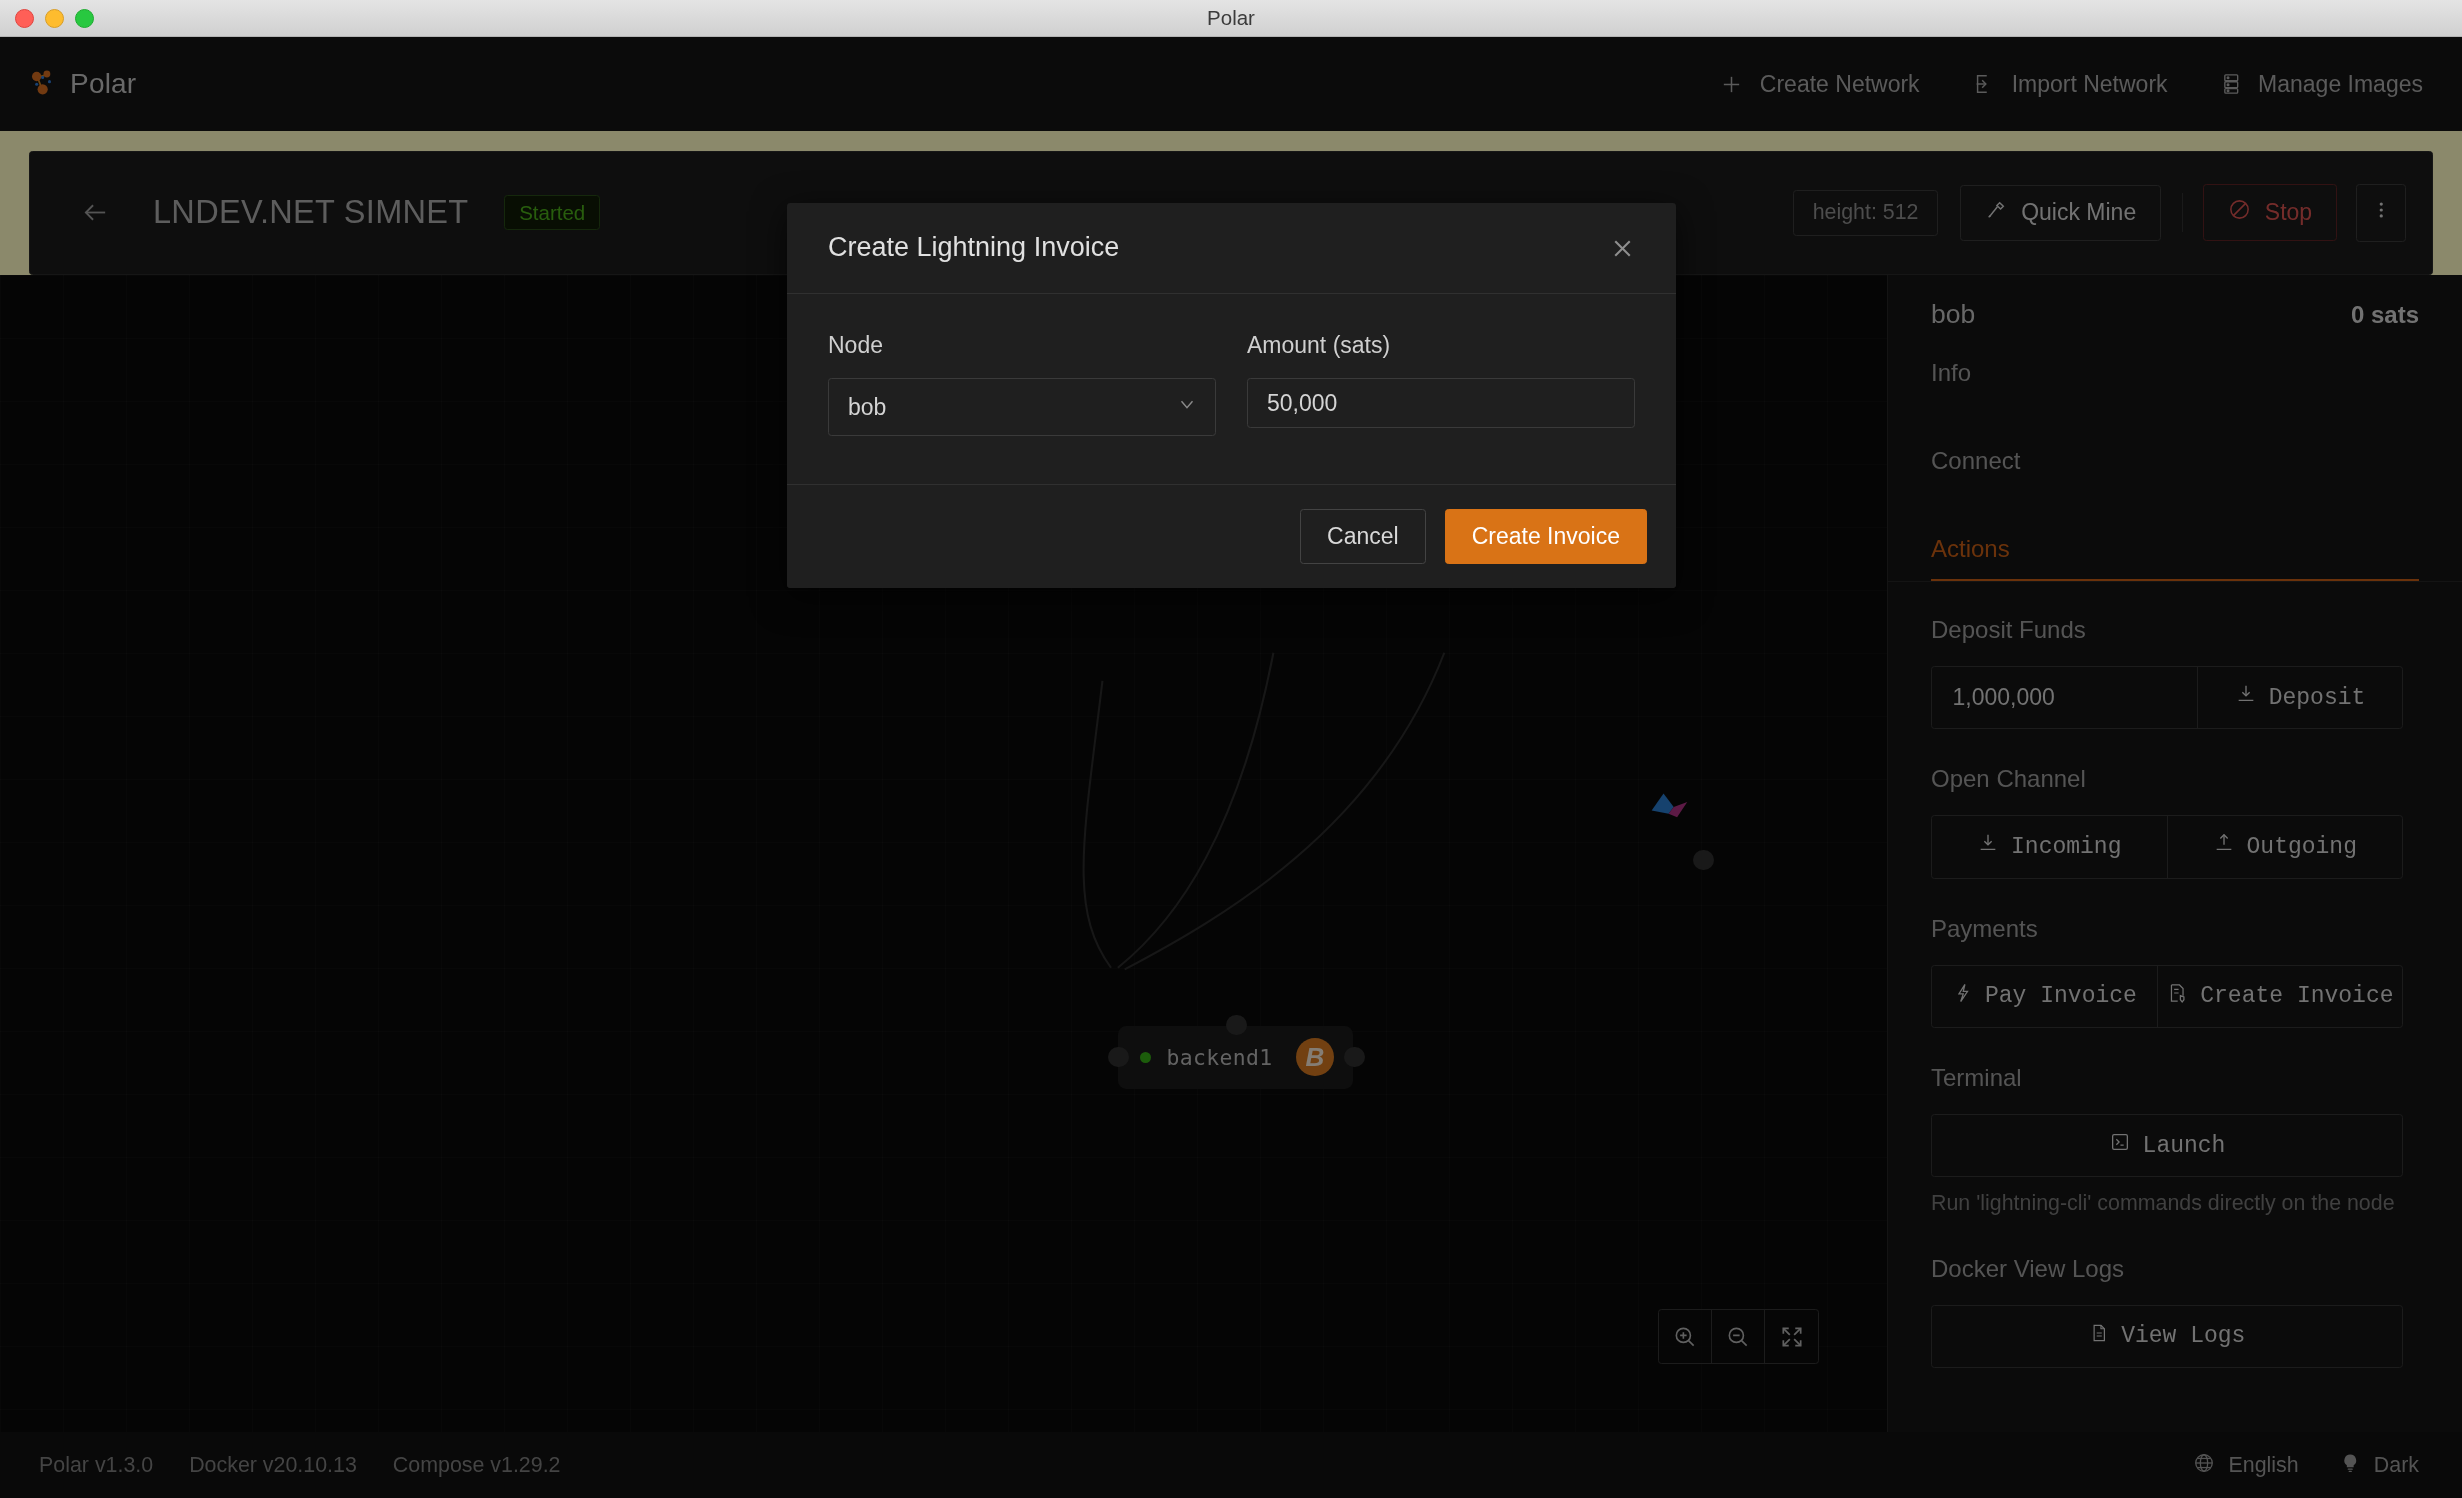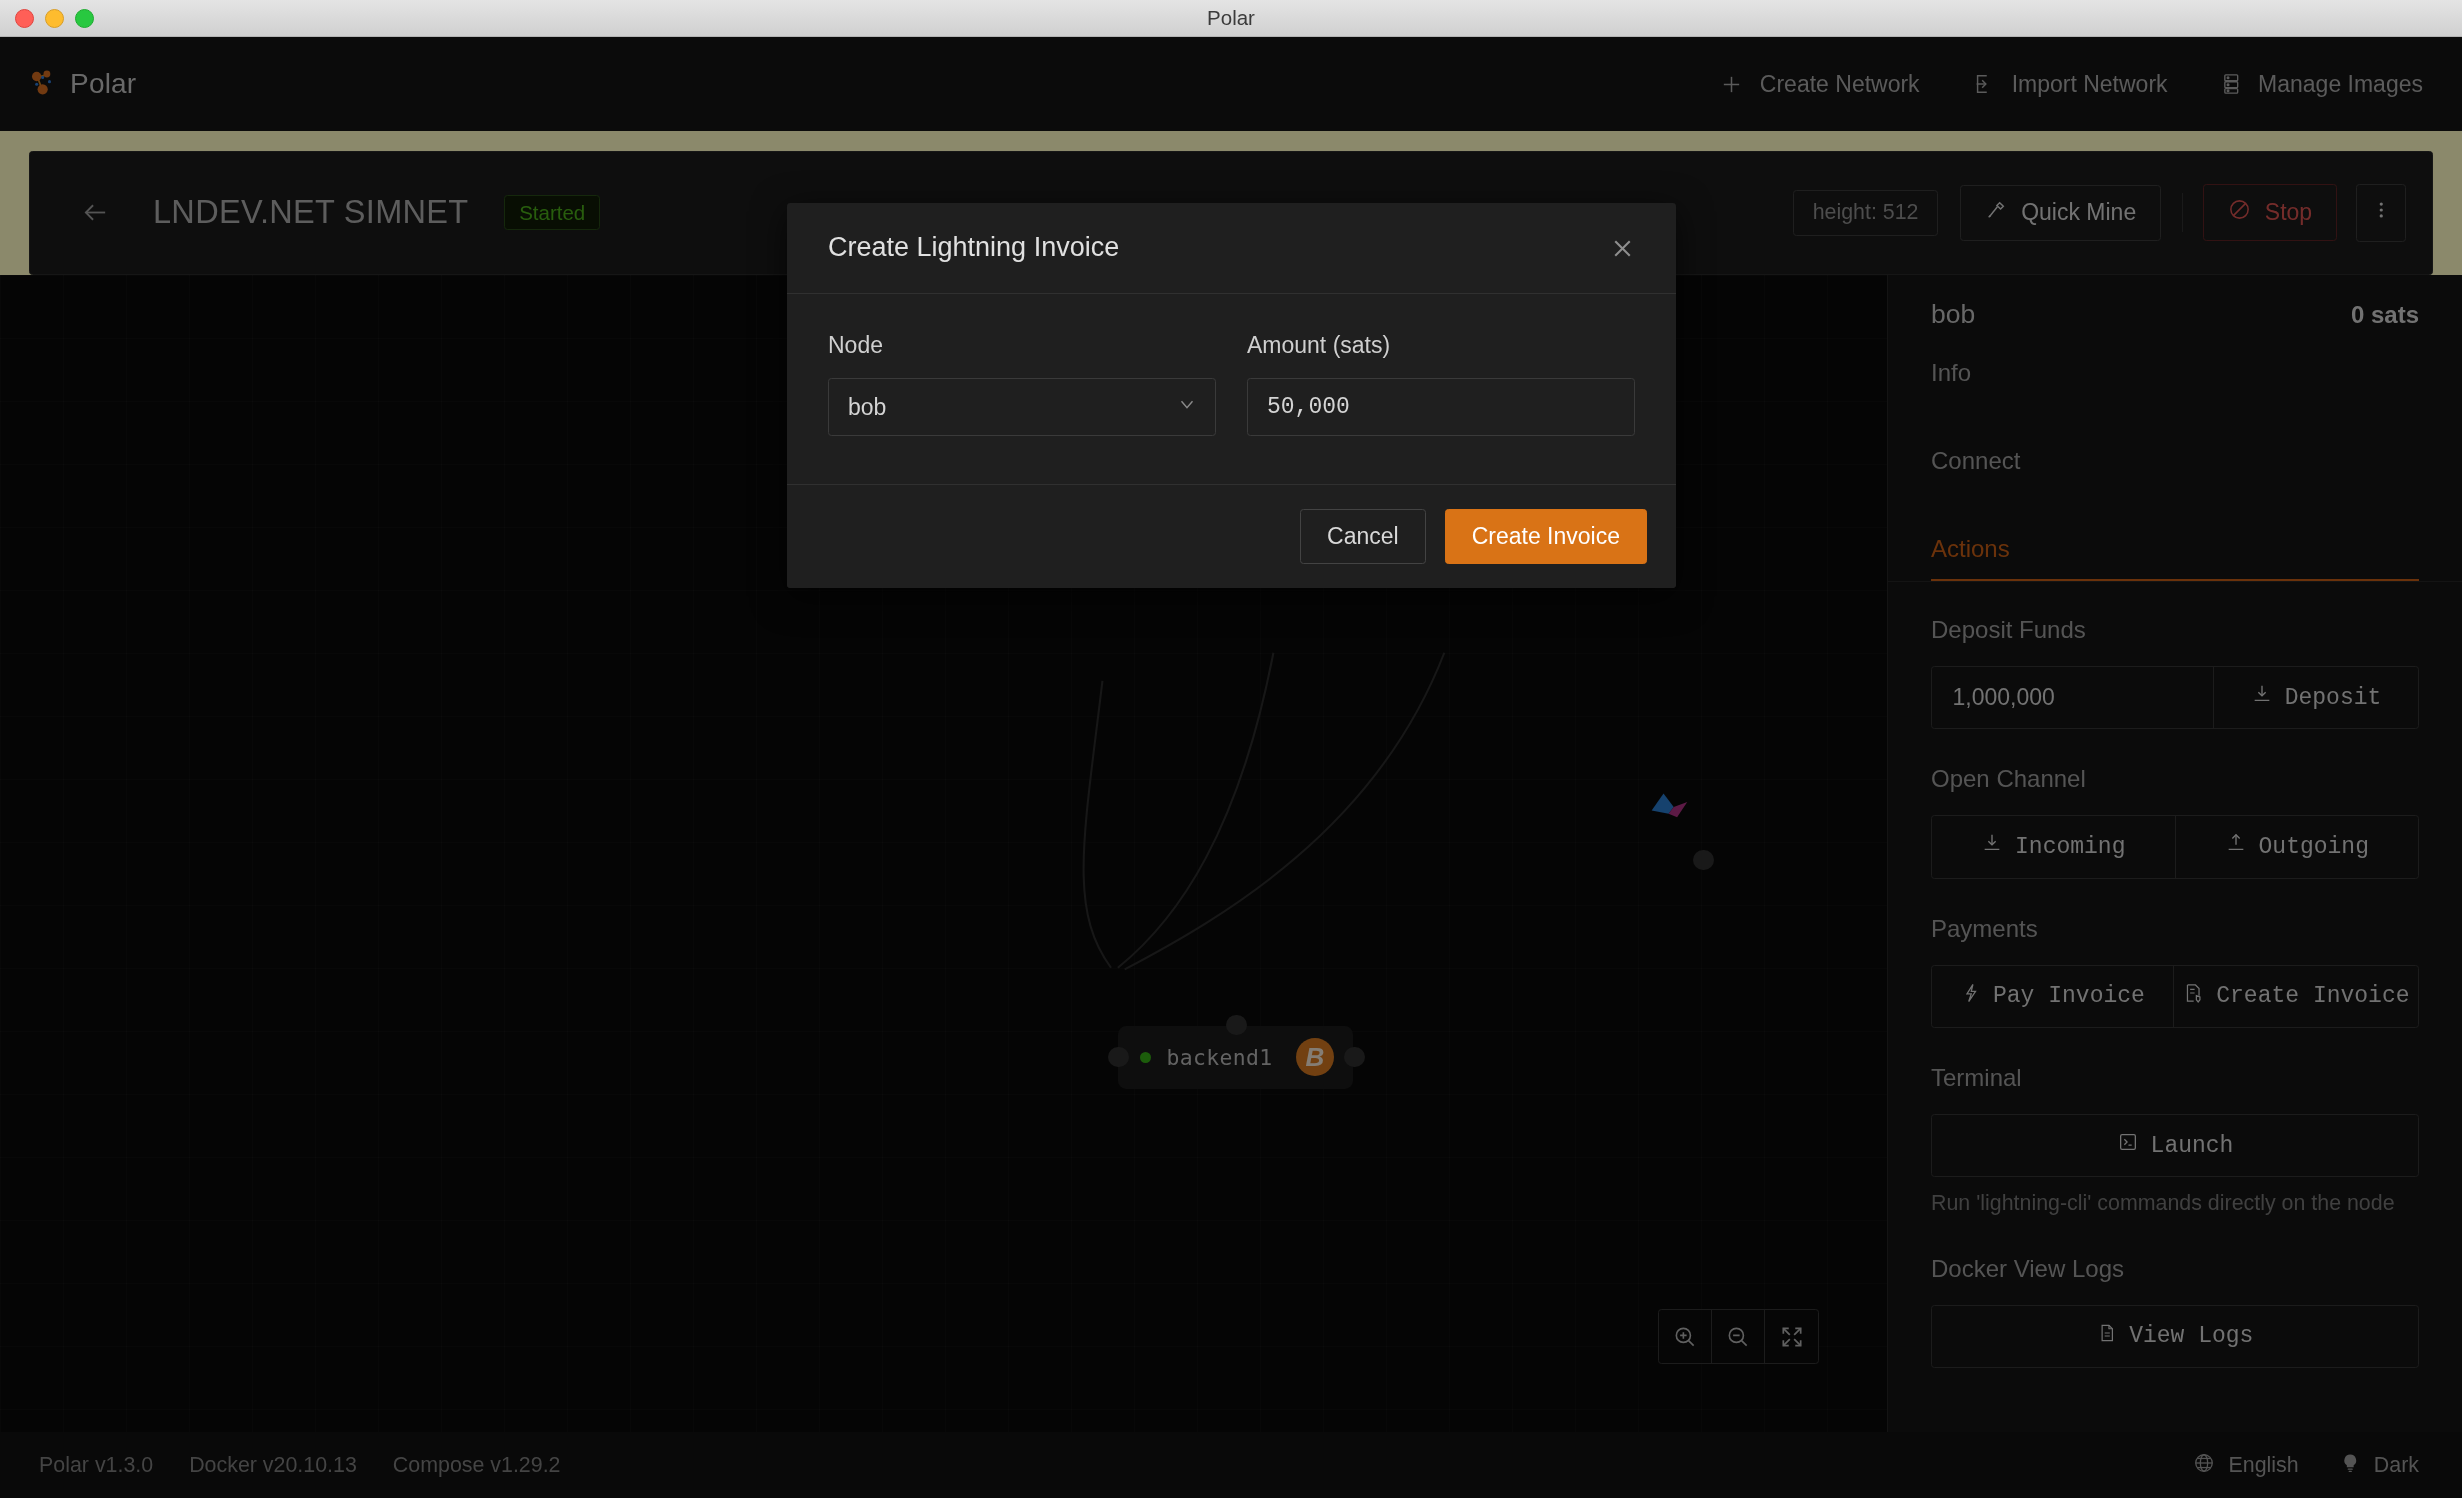--- a/index.html
+++ b/index.html
@@ -157,21 +157,21 @@
   .sb-title-row { display: flex; align-items: baseline; justify-content: space-between; }
   .sb-title { font-size: 26.5px; color: #bdbdbd; }
   .sb-sats { font-size: 24px; color: #d0d0d0; font-weight: bold; }
   .sb-tabs { display: flex; gap: 43px; margin-top: 29px; flex-direction: column; }
   .sb-tab {
     font-size: 24px; color: #9a9a9a; padding-bottom: 15.4px;
     cursor: pointer; border-bottom: 2.6px solid transparent;
   }
   .sb-tab.active { color: #c45c14; border-bottom-color: #c45c14; }
 
-  .sb-body { padding: 34px 43px 0 43px; overflow: hidden; }
+  .sb-body { padding: 34px 59px 0 43px; overflow: hidden; }
   .sb-section-label { font-size: 24px; color: #9a9a9a; margin-bottom: 22px; }
   .sb-gap { height: 36px; }
 
   .grp { display: flex; border: 0.9px solid #333; border-radius: 3.4px; overflow: hidden; }
   .grp > * { flex: 1; }
   .grp-input {
     background: transparent; border: none; outline: none;
     color: #cfcfcf; font-size: 23px; padding: 16.2px 20.5px;
     font-family: inherit; min-width: 0;
   }
@@ -215,24 +215,24 @@
   .modal-x { cursor: pointer; padding: 1.7px 5.1px; line-height: 1; }
   .modal-body { padding: 38px 41px 48px 41px; display: flex; gap: 31px; }
   .field { flex: 1; }
   .field-label { font-size: 23px; color: #cfcfcf; margin-bottom: 19px; }
   .sel {
     border: 0.9px solid #3a3a3a; border-radius: 3.4px; height: 58px;
     display: flex; align-items: center; justify-content: space-between;
     padding: 0 17px 0 19px; color: #d4d4d4; font-size: 23px; cursor: pointer;
   }
   .inp {
-    width: 100%; height: 58px;
+    width: 100%; height: 50px;
     border: 0.9px solid #3a3a3a; border-radius: 3.4px;
     background: transparent; color: #d4d4d4; font-size: 23px;
-    padding: 0 19px; outline: none; font-family: Liberation Mono, monospace;
+    padding: 0 19px; outline: none; font-family: Liberation Sans, sans-serif;
   }
   .modal-foot {
     border-top: 0.9px solid #303030;
     padding: 24px 29px 24px 0;
     display: flex; justify-content: flex-end; gap: 19px;
     background: #1f1f1f;
   }
   .mbtn {
     font-size: 23px; padding: 13px 26px; border-radius: 3.4px;
     cursor: pointer; font-family: inherit;

